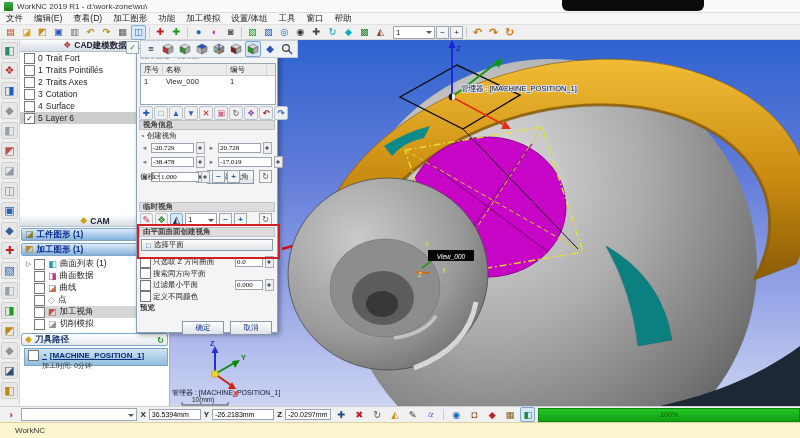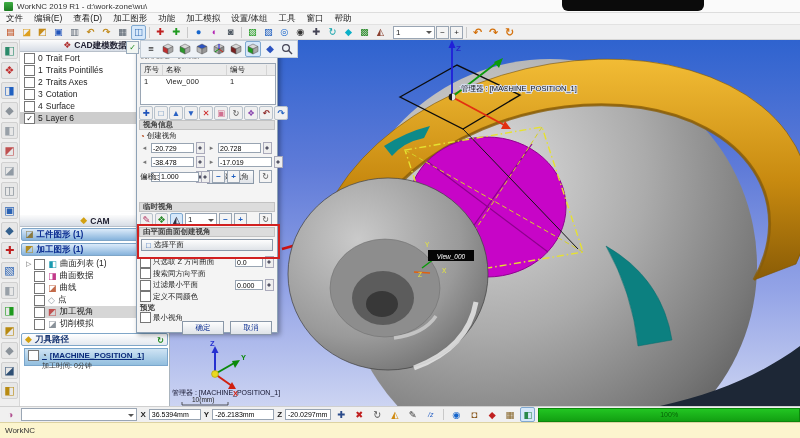--- a/index.html
+++ b/index.html
@@ -43,38 +43,38 @@
   #dialog .tbl{position:absolute;left:3px;top:14px;width:134px;height:40px;background:#fff;border:1px solid #9aa6b4;font-size:7.5px;}
   #dialog .thead{display:flex;background:#ececec;border-bottom:1px solid #ccc;height:11px;align-items:center;}
   #dialog .thead span{padding-left:3px;border-right:1px solid #d5d5d5;box-sizing:border-box;}
   #dialog .trowd{display:flex;height:11px;align-items:center;}
   #dialog .trowd span{padding-left:3px;box-sizing:border-box;}
   .c1{width:22px;}.c2{width:64px;}.c3{width:40px;}
   #dialog .icons{position:absolute;left:2px;top:57px;display:flex;gap:1px;}
   #dialog .icons .icon{width:12px;height:12px;border:1px solid #b8c2cc;background:#f0f0f0;font-size:8.5px;}
   .dbar{position:absolute;left:2px;width:136px;height:10px;background:#dcdcdc;border:1px solid #c2c2c2;box-sizing:border-box;display:flex;align-items:center;padding-left:3px;font-weight:bold;font-size:7.5px;color:#444;}
   .drow{position:absolute;left:3px;width:136px;display:flex;align-items:center;gap:2px;font-size:7.5px;}
-  .din{height:10px;border:1px solid #98a4b2;background:#fff;font-size:7px;font-family:Liberation Sans, sans-serif;padding:0 1px;box-sizing:border-box;}
+  .din{height:10px;border:1px solid #98a4b2;background:#fff;font-size:7px;font-family:Liberation Serif, serif;padding:0 1px;box-sizing:border-box;}
   .spin{width:7px;height:10px;border:1px solid #aab;background:#eee;position:relative;flex:none;}
   .spin::before{content:"";position:absolute;left:1px;top:1px;border:2.5px solid transparent;border-bottom-color:#556;}
   .spin::after{content:"";position:absolute;left:1px;bottom:1px;border:2.5px solid transparent;border-top-color:#556;}
   .dbtn{display:inline-flex;align-items:center;justify-content:center;height:12px;border:1px solid #8a98a8;background:linear-gradient(#fdfdfd,#dfe3e8);font-size:7.5px;padding:0 4px;}
   .axico{font-size:7px;color:#777;width:9px;text-align:center;flex:none;}
   #red-rect{left:137px;top:224px;width:139px;height:31px;border:2px solid #d12020;z-index:8;pointer-events:none;}
   
   #viewport{left:170px;top:40px;width:630px;height:366px;background:linear-gradient(#2f63cf 0%,#5f7bd8 35%,#93a3e6 68%,#ccd4f2 100%);overflow:hidden;}
   #cubebar{left:140px;top:40px;height:16px;display:flex;gap:1px;align-items:center;background:#eef2f6;border:1px solid #c2ccd6;padding:0 2px;z-index:6;}
   #cubebar .icon{width:14px;height:14px;}
   #greencheck{left:126px;top:41px;width:11px;height:11px;border:1px solid #9ab;background:#f2f6f2;color:#1d8a1d;font-size:8px;display:flex;align-items:center;justify-content:center;z-index:7;}
   
   #bottombar{left:0;top:406px;width:800px;height:16px;background:#f0f0f0;border-top:1px solid #cfcfcf;display:flex;align-items:center;gap:3px;padding-left:3px;box-sizing:border-box;}
   #bottombar .lbl{font-weight:bold;font-size:8px;}
   #bottombar input{height:11px;border:1px solid #98a4b2;font-size:7px;font-family:inherit;padding:0 2px;box-sizing:border-box;}
   #progress{width:263px;height:12px;background:linear-gradient(#22c522,#12a012);border:1px solid #0c870c;display:flex;align-items:center;justify-content:center;color:#076507;font-size:7px;}
-  #statusbar{left:0;top:422px;width:800px;height:16px;background:#fcf5ce;border-top:1px solid #ddd3a2;display:flex;align-items:center;padding-left:5px;box-sizing:border-box;font-size:8px;color:#333;}
+  #statusbar{left:0;top:422px;width:800px;height:16px;background:#fcf5ce;border-top:1px solid #ddd3a2;display:flex;align-items:center;padding-left:15px;box-sizing:border-box;font-size:8px;color:#333;}
   svg text{font-family:"Liberation Sans","DejaVu Sans",sans-serif;}
 </style>
 </head>
 <body>
 
 <div id="app">
 
   <div id="titlebar" class="abs">
     <span class="appico"></span>
     <span class="ttl">WorkNC 2019 R1 - d:\work-zone\wu\</span>
@@ -493,24 +493,20 @@
       <input class="din" style="width: 28px; margin-left: auto;" value="0.000">
       <span class="spin" style="margin-right:2px"></span>
     </div>
     <div class="drow" style="top:242px">
       <span class="cb"></span>
       <span>定义不同颜色</span>
     </div>
     <div class="drow" style="top:254px;font-weight:bold;color:#444">
       <span>预览</span>
     </div>
-    <div class="drow" style="top:263px">
-      <span class="cb"></span>
-      <span>最小视角</span>
-    </div>
     <div class="drow" style="top:272px;justify-content:flex-end;gap:6px;padding-right:4px;box-sizing:border-box">
       <span class="dbtn" style="width:32px;color:#0b2d91">确定</span>
       <span class="dbtn" style="width:32px;color:#0b2d91">取消</span>
     </div>
   </div>
 
   <div id="red-rect" class="abs"></div>
 
   <div id="bottombar" class="abs">
     <span class="icon" style="color:#b05090">◑</span>

